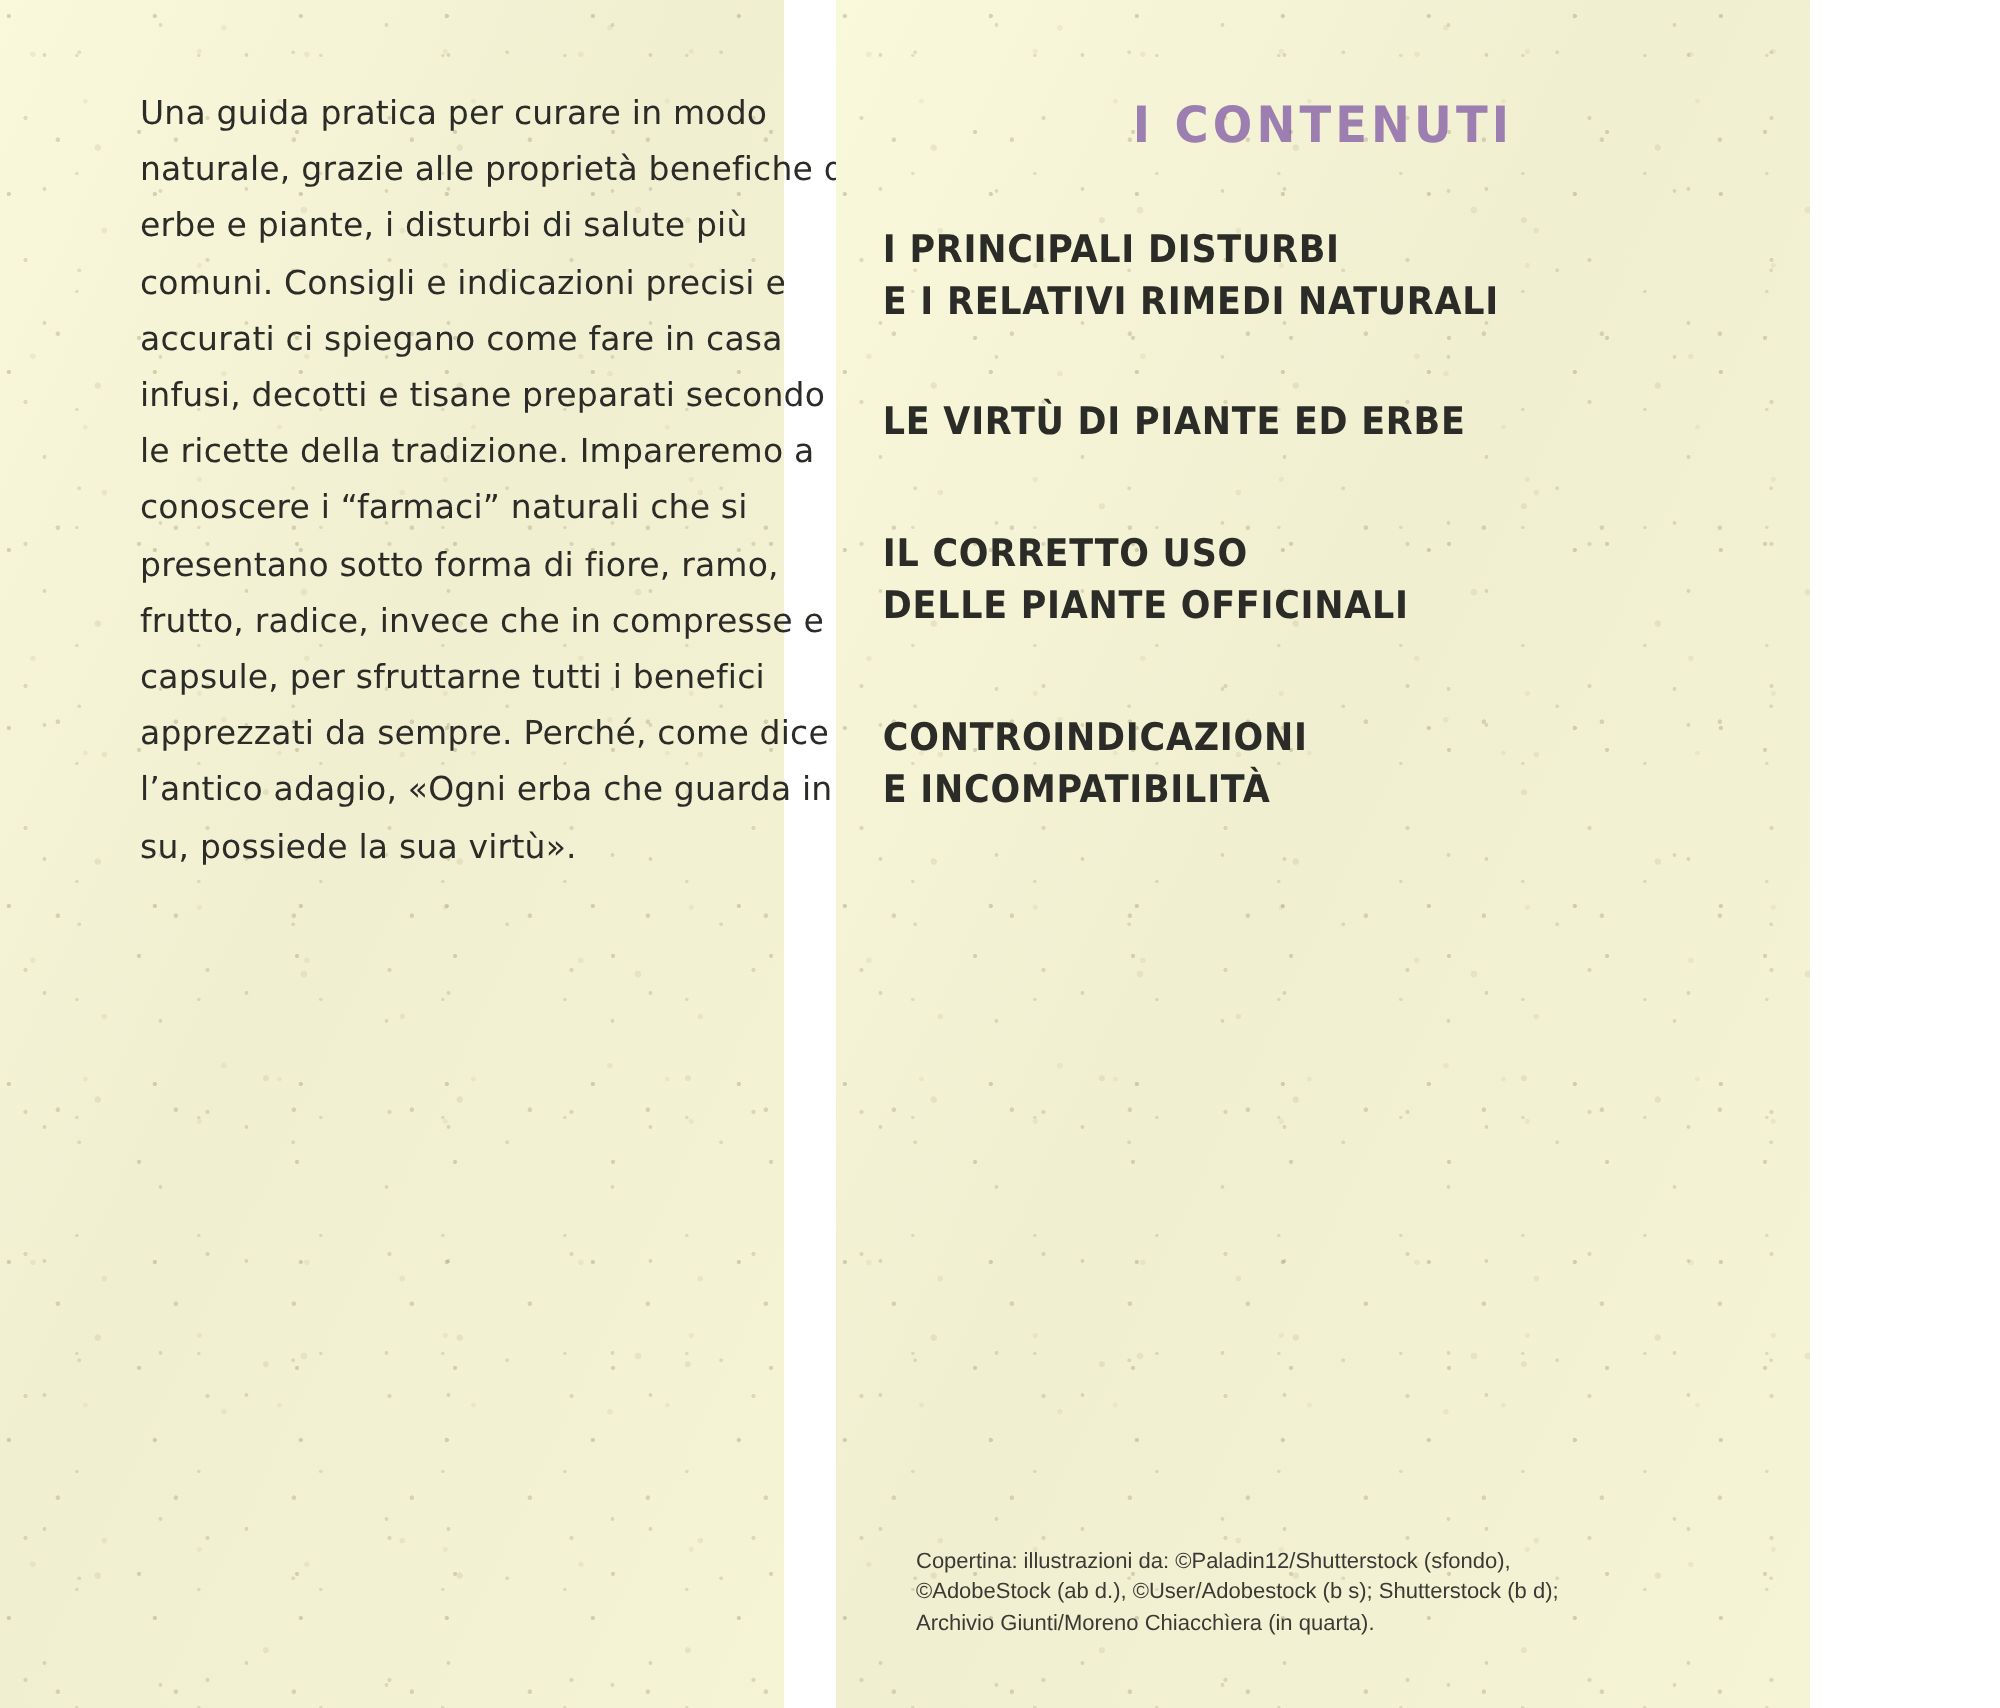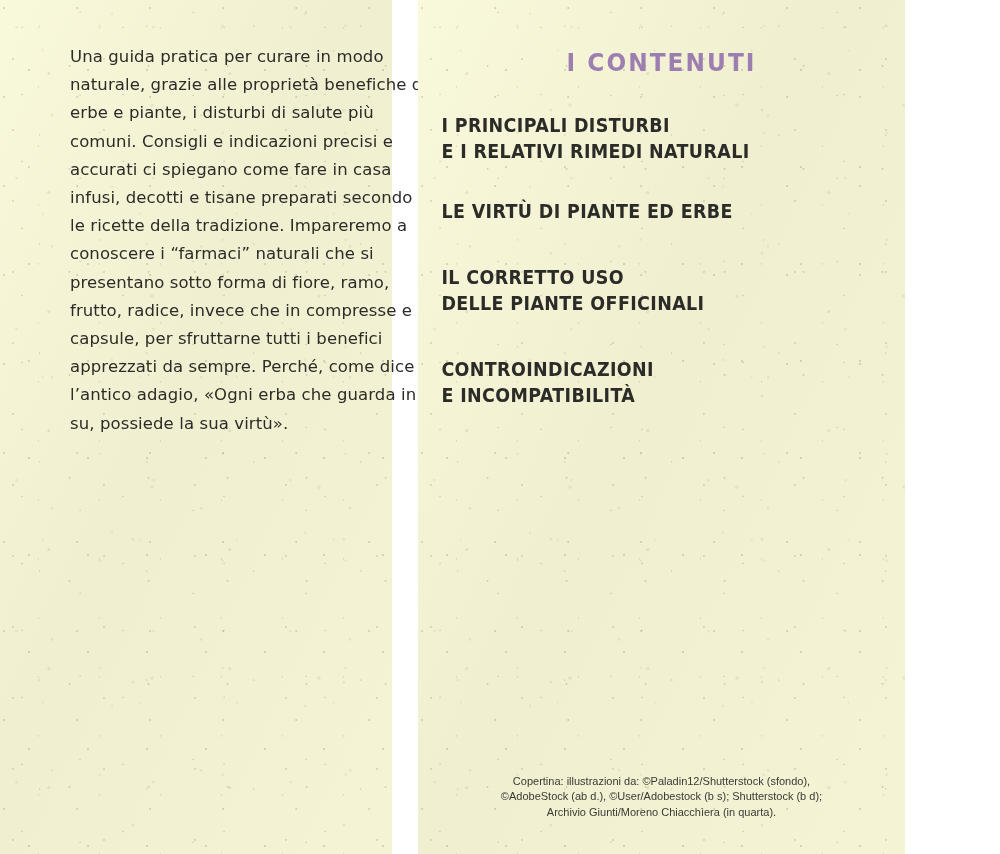--- a/index.html
+++ b/index.html
@@ -112,22 +112,22 @@
   }
   .contents-item:last-child { margin-bottom: 0; }
   .contents-item.gap-big { margin-bottom: 40px; }
 
   
   .credits {
     position: absolute;
     left: 0;
     right: 0;
     bottom: 34px;
-    padding: 0 12px;
-    text-align: center;
+    padding: 0 40px;
+    text-align: left;
     color: #3a3a35;
     font-family: "Liberation Sans", sans-serif;
     font-size: 11px;
     line-height: 15.5px;
     white-space: pre-line;
   }
 </style>
 </head>
 <body>
 

